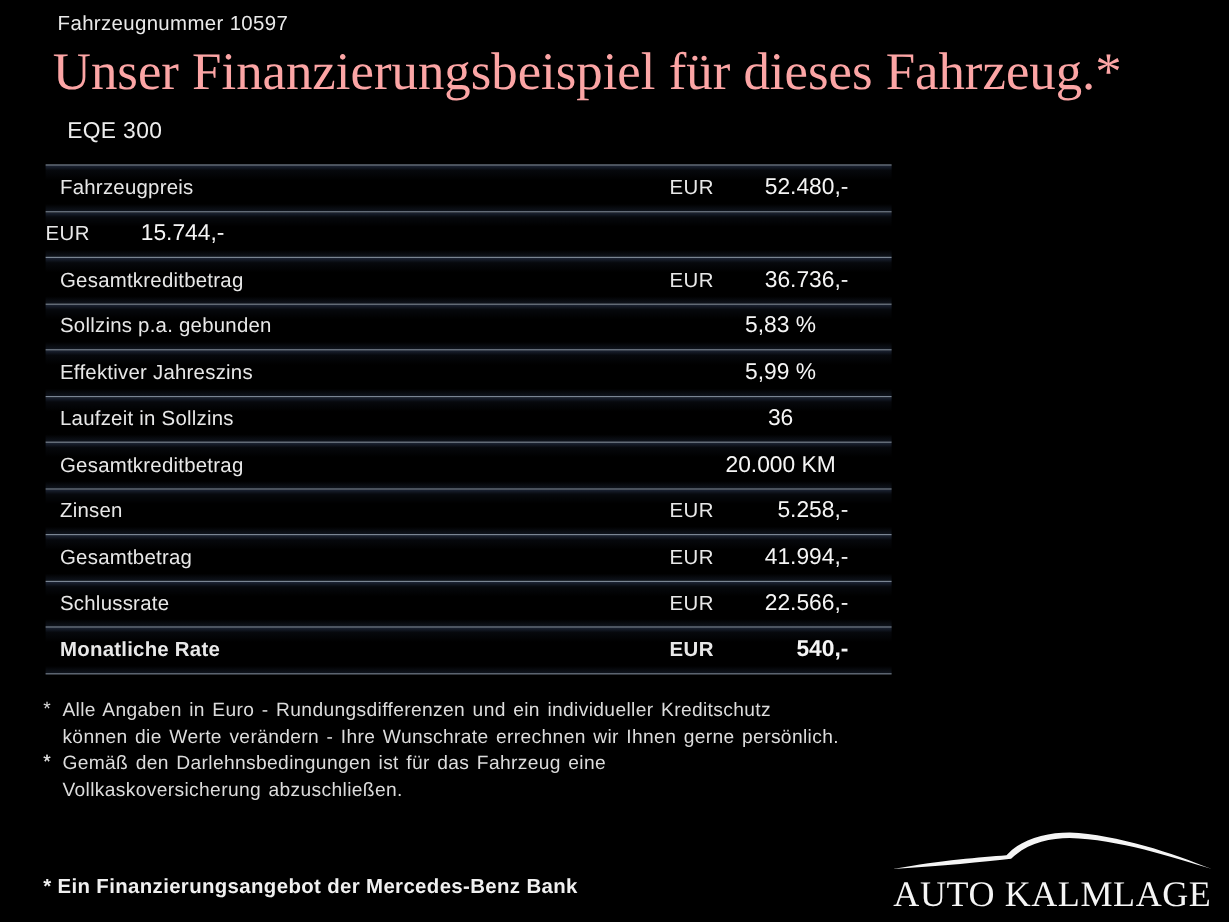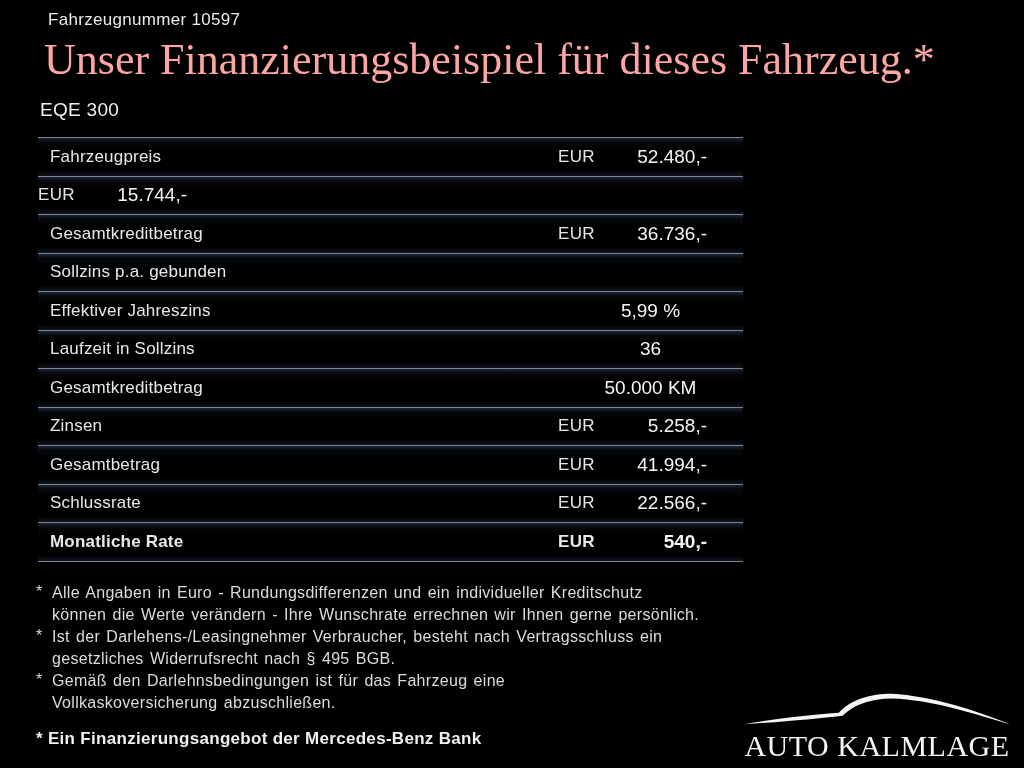--- a/index.html
+++ b/index.html
@@ -19,21 +19,21 @@
   .vehicle-number{
     position:absolute;left:48px;top:10px;
     font-size:17px;letter-spacing:.3px;color:#eaeaea;
   }
   .title{
     position:absolute;left:44px;top:34px;
     font-family:"Liberation Serif",serif;font-size:44px;font-weight:400;
     color:#fca5a5;white-space:nowrap;
   }
   .model{
-    position:absolute;left:40px;top:99px;
+    position:absolute;left:56px;top:99px;
     font-size:19px;letter-spacing:.3px;color:#ededed;
   }
   .fin-table{
     position:absolute;left:38px;top:137px;width:705px;
     border-bottom:1px solid var(--divider);
   }
   .row{
     box-sizing:border-box;height:38.5px;
     display:flex;align-items:center;
     border-top:1px solid var(--divider);
@@ -105,20 +105,24 @@
     <div class="row">
       <div class="row-label">Gesamtkreditbetrag</div>
       <div class="row-value split">
         <span class="cur">EUR</span>
         <span class="amt">36.736,-</span>
       </div>
     </div>
 
     <div class="row">
       <div class="row-label">Sollzins p.a. gebunden</div>
+      <div class="row-value center">
+
+        <span class="amt">5,83 %</span>
+      </div>
     </div>
 
     <div class="row">
       <div class="row-label">Effektiver Jahreszins</div>
       <div class="row-value center">
 
         <span class="amt">5,99 %</span>
       </div>
     </div>
 
@@ -127,21 +131,21 @@
       <div class="row-value center">
 
         <span class="amt">36</span>
       </div>
     </div>
 
     <div class="row">
       <div class="row-label">Gesamtkreditbetrag</div>
       <div class="row-value center">
 
-        <span class="amt">50.000 KM</span>
+        <span class="amt">20.000 KM</span>
       </div>
     </div>
 
     <div class="row">
       <div class="row-label">Zinsen</div>
       <div class="row-value split">
         <span class="cur">EUR</span>
         <span class="amt">5.258,-</span>
       </div>
     </div>
@@ -172,21 +176,20 @@
   </div>
 
   <div class="footnotes">
     <div class="footnote">
       <span class="fn-marker">*</span>
       <span class="fn-text">Alle Angaben in Euro - Rundungsdifferenzen und ein individueller Kreditschutz<br>können die Werte verändern - Ihre Wunschrate errechnen wir Ihnen gerne persönlich.</span>
     </div>
 
     <div class="footnote">
       <span class="fn-marker">*</span>
-      <span class="fn-text">Ist der Darlehens-/Leasingnehmer Verbraucher, besteht nach Vertragsschluss ein<br>gesetzliches Widerrufsrecht nach § 495 BGB.</span>
     </div>
 
     <div class="footnote">
       <span class="fn-marker">*</span>
       <span class="fn-text">Gemäß den Darlehnsbedingungen ist für das Fahrzeug eine<br>Vollkaskoversicherung abzuschließen.</span>
     </div>
   </div>
 
   <div class="offer-note">* Ein Finanzierungsangebot der Mercedes-Benz Bank</div>
 

